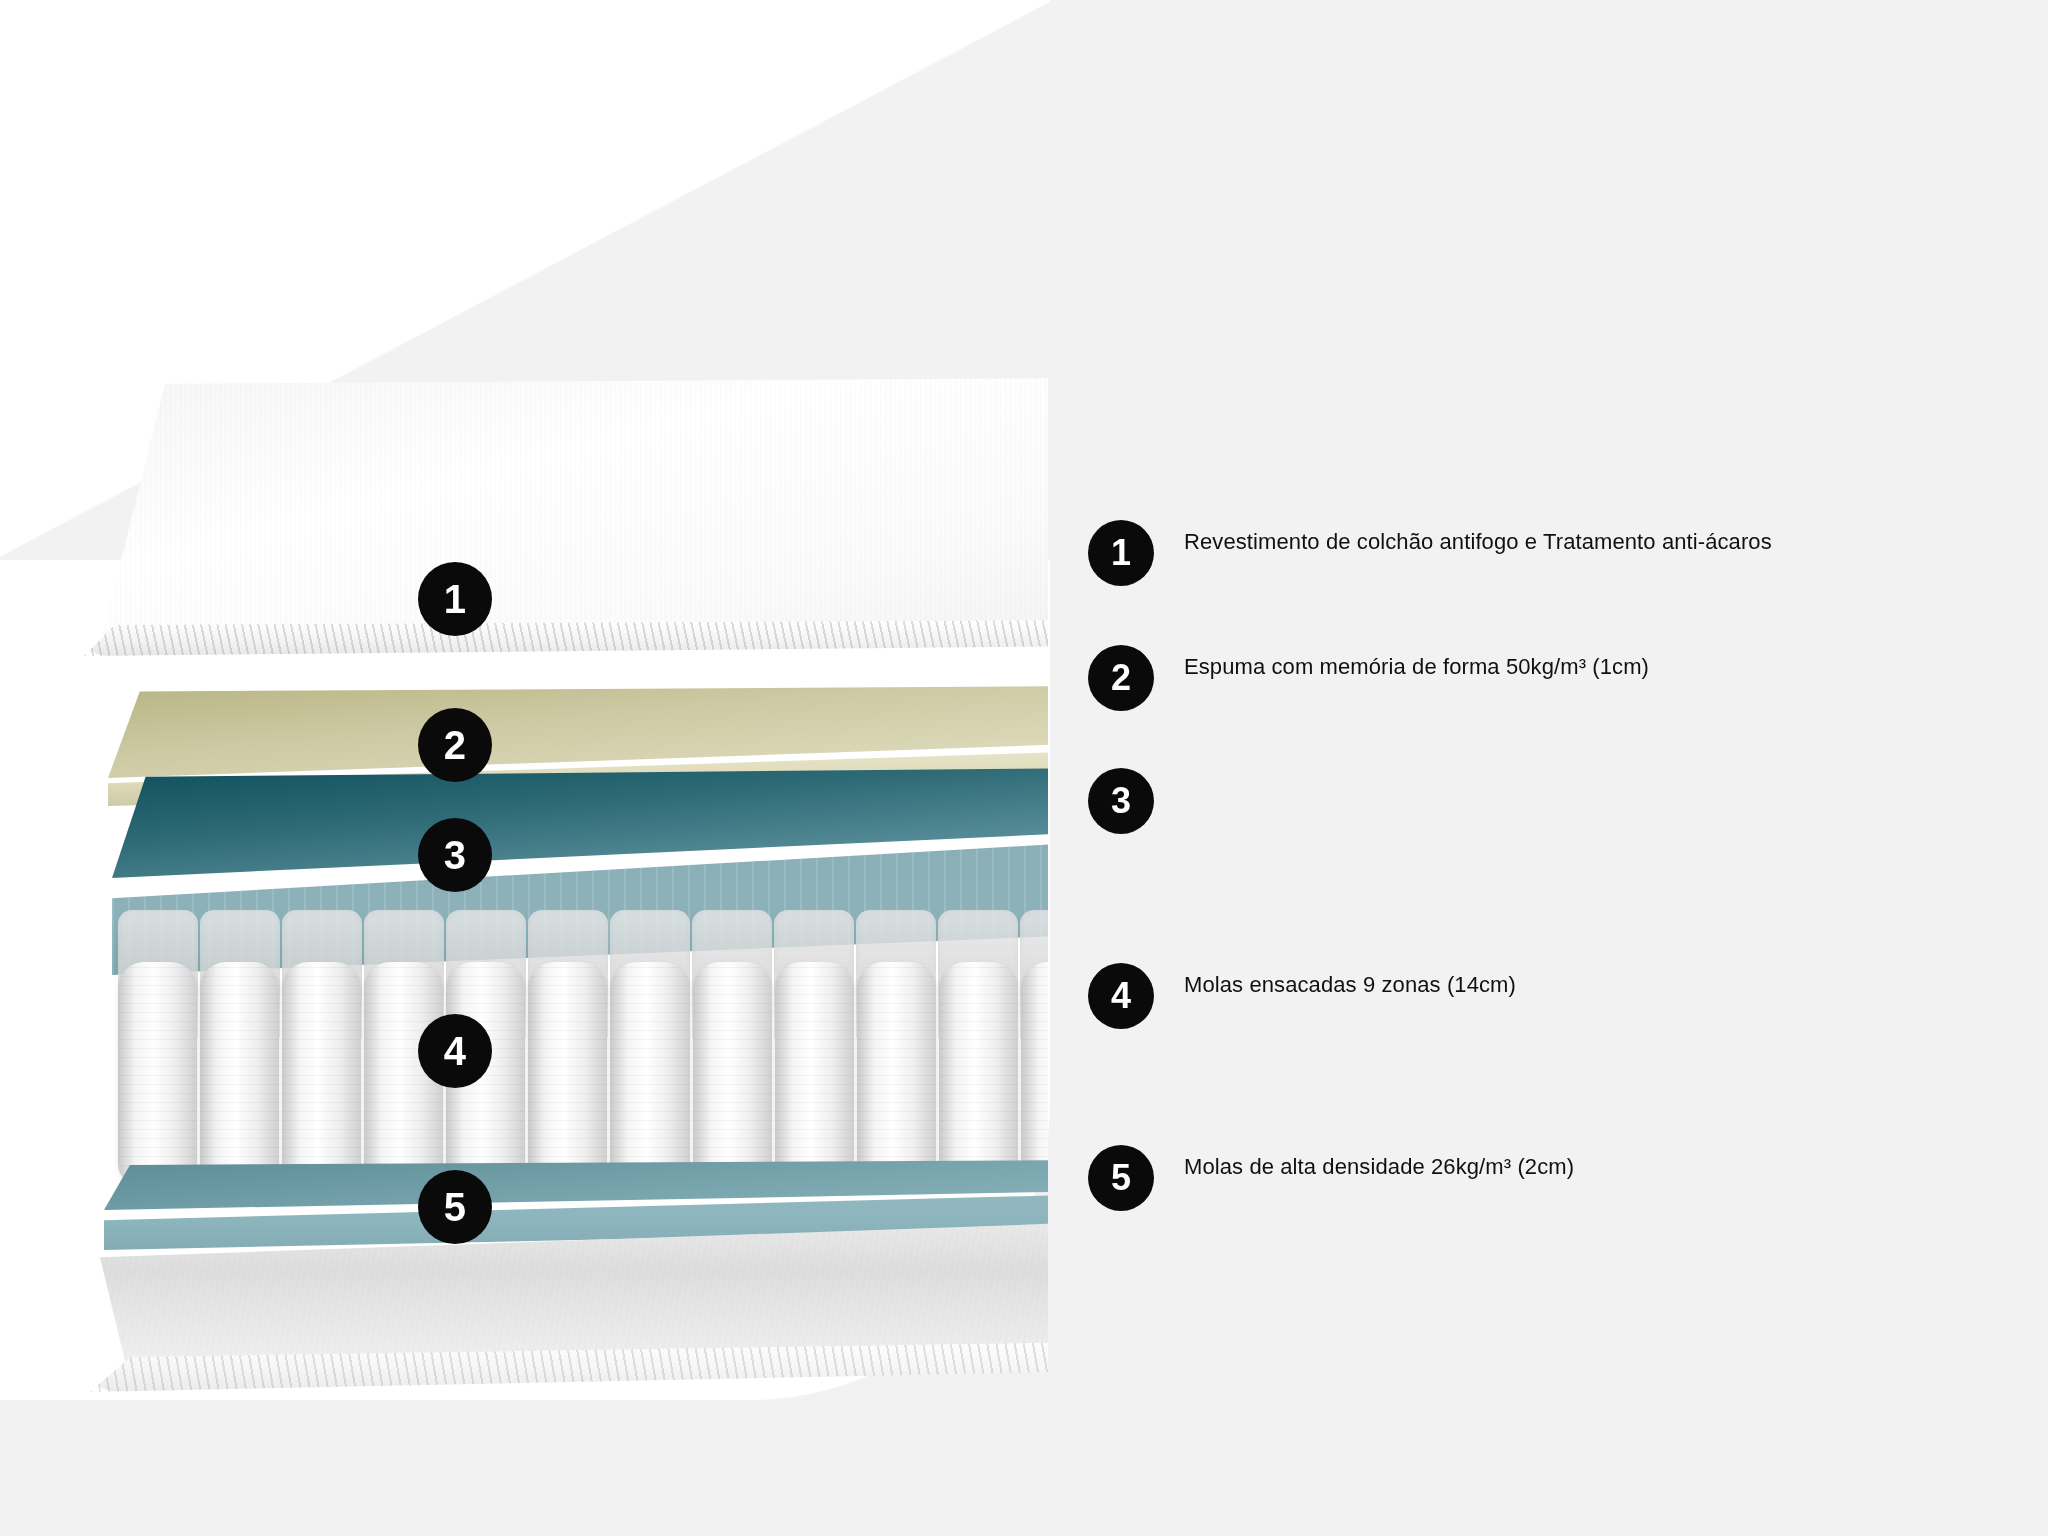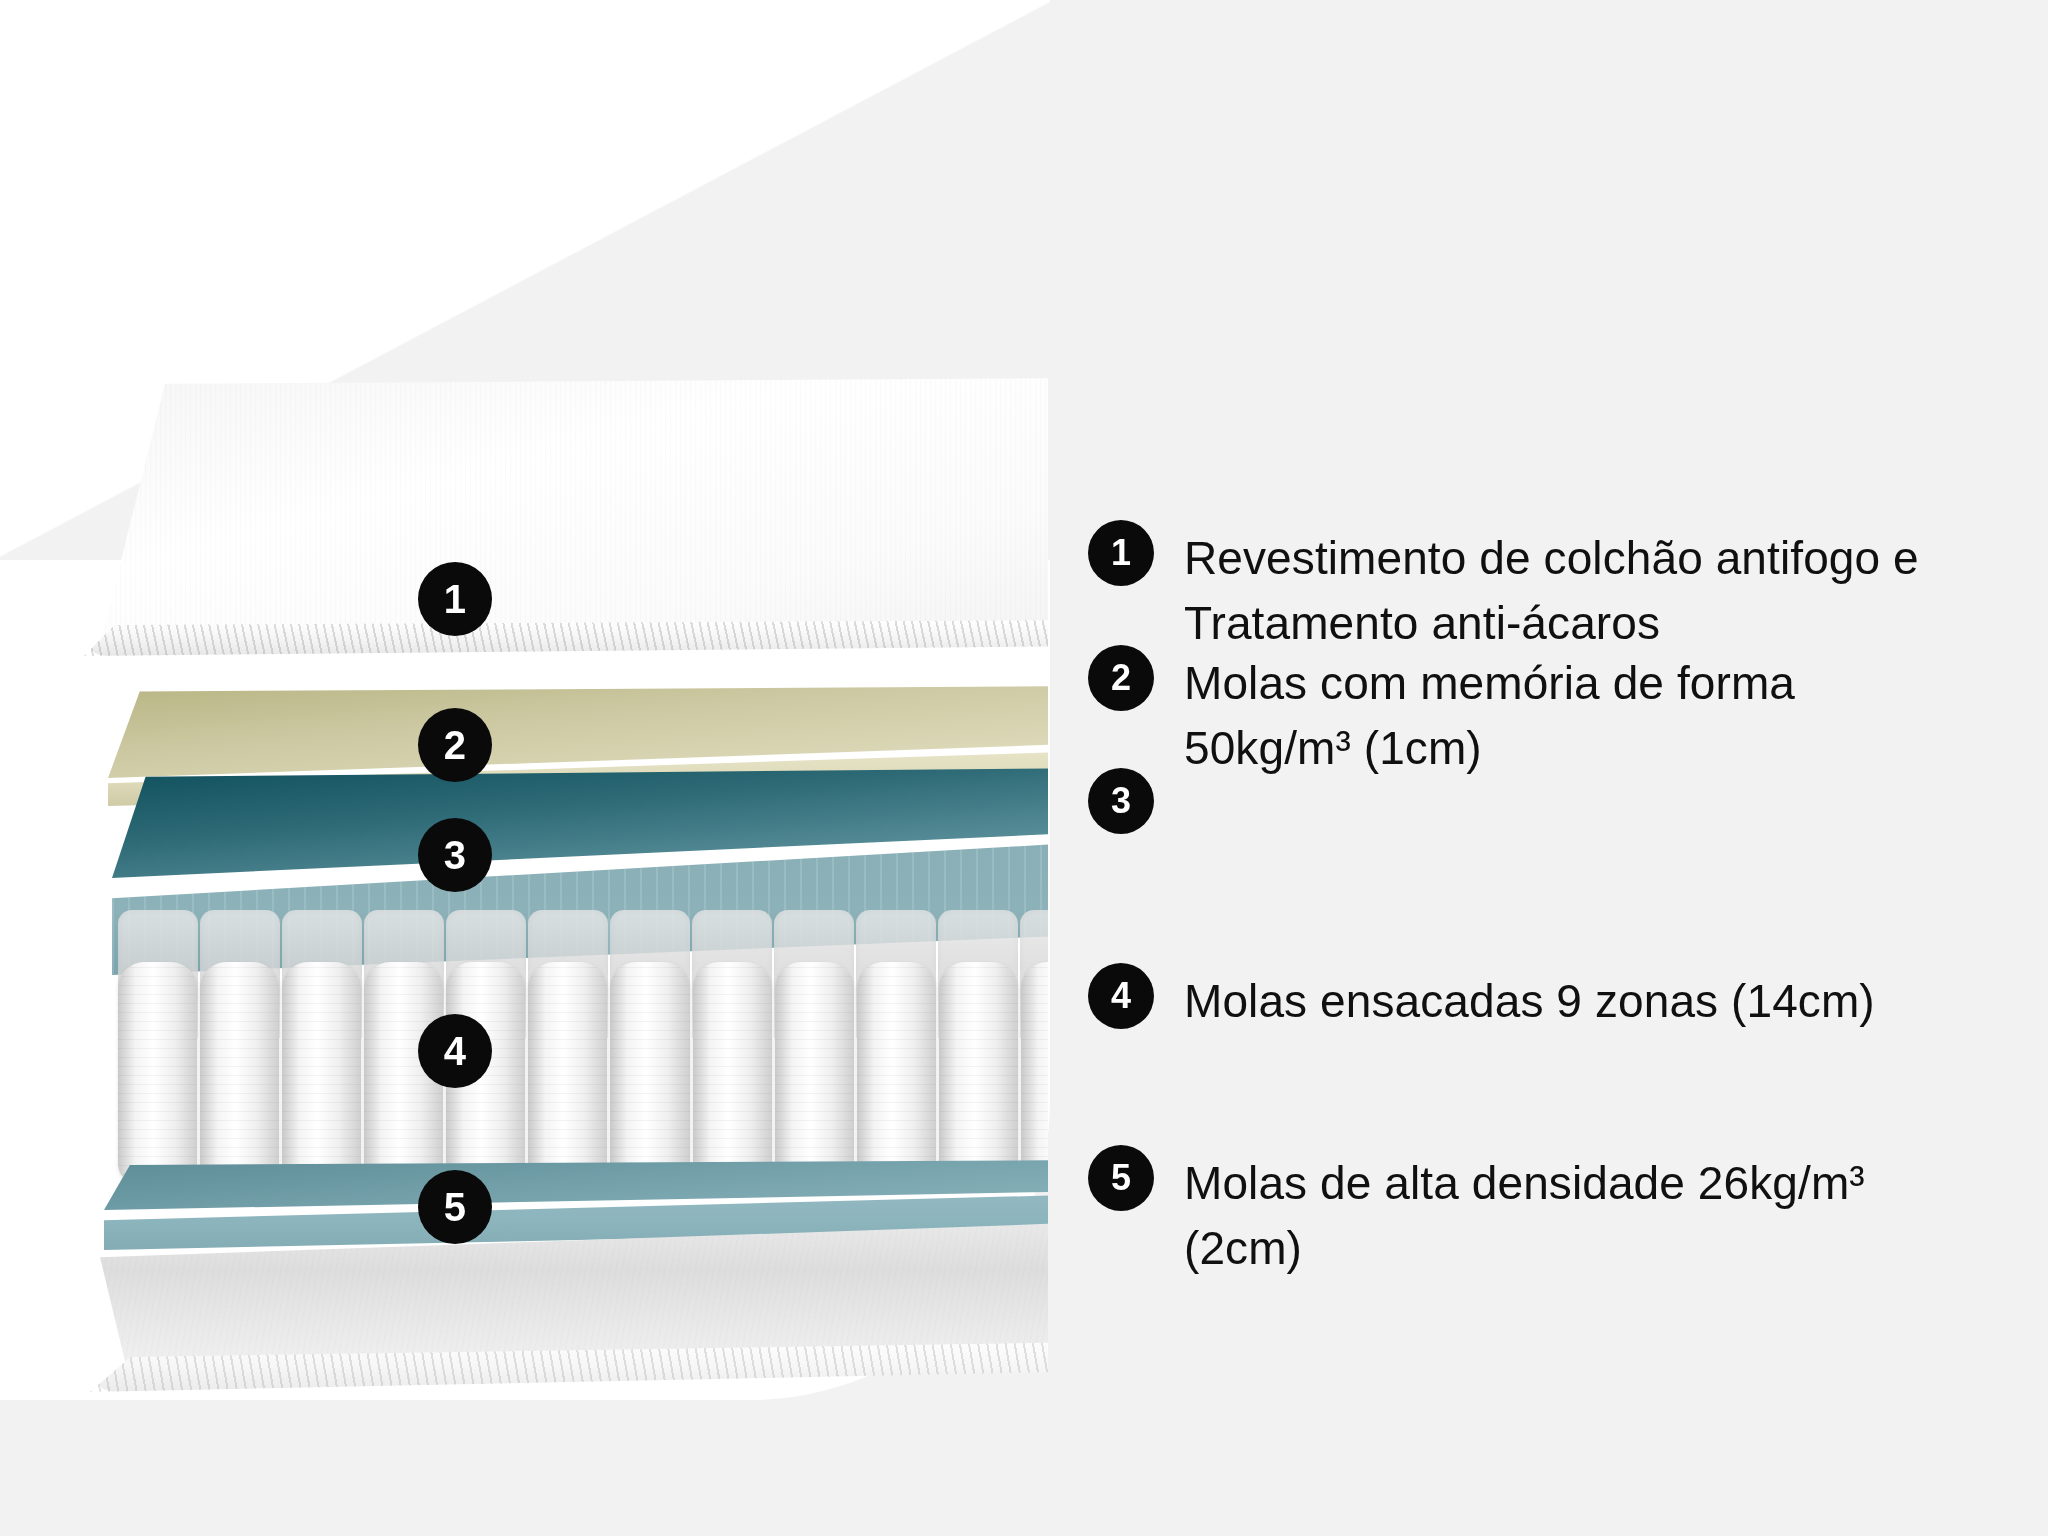--- a/index.html
+++ b/index.html
@@ -278,21 +278,21 @@
     border-radius: 50%;
     background: #0a0a0a;
     color: #ffffff;
     display: flex;
     align-items: center;
     justify-content: center;
     font-size: 36px;
     font-weight: 700;
   }
   .legend-text {
-    font-size: 46px;
+    font-size: 22px;
     line-height: 1.42;
     color: #101010;
     font-weight: 500;
     letter-spacing: 0.1px;
     max-width: 790px;
     padding-top: 6px;
   }
 </style>
 </head>
 <body>
@@ -375,21 +375,21 @@
 
   <div class="legend">
 
     <div class="legend-item" style="top:0px; left:0px;">
       <div class="legend-badge">1</div>
       <div class="legend-text">Revestimento de colchão antifogo e Tratamento anti-ácaros</div>
     </div>
 
     <div class="legend-item" style="top:125px; left:0px;">
       <div class="legend-badge">2</div>
-      <div class="legend-text">Molas com memória de forma 50kg/m³ (1cm)</div>
+      <div class="legend-text">Espuma com memória de forma 50kg/m³ (1cm)</div>
     </div>
 
     <div class="legend-item" style="top:248px; left:0px;">
       <div class="legend-badge">3</div>
     </div>
 
     <div class="legend-item" style="top:443px; left:0px;">
       <div class="legend-badge">4</div>
       <div class="legend-text">Molas ensacadas 9 zonas (14cm)</div>
     </div>

